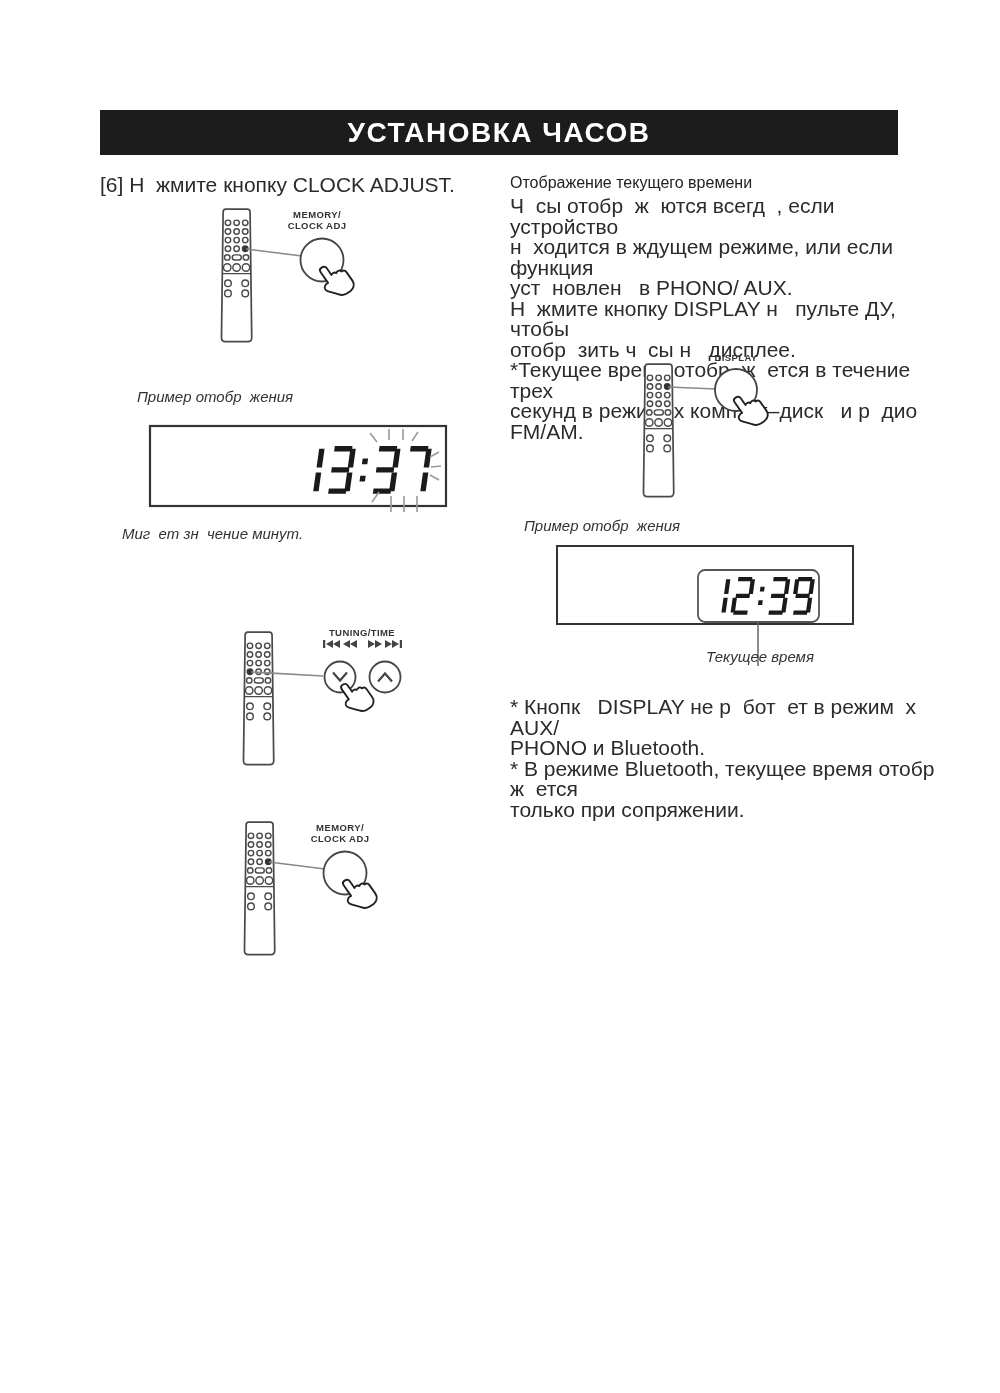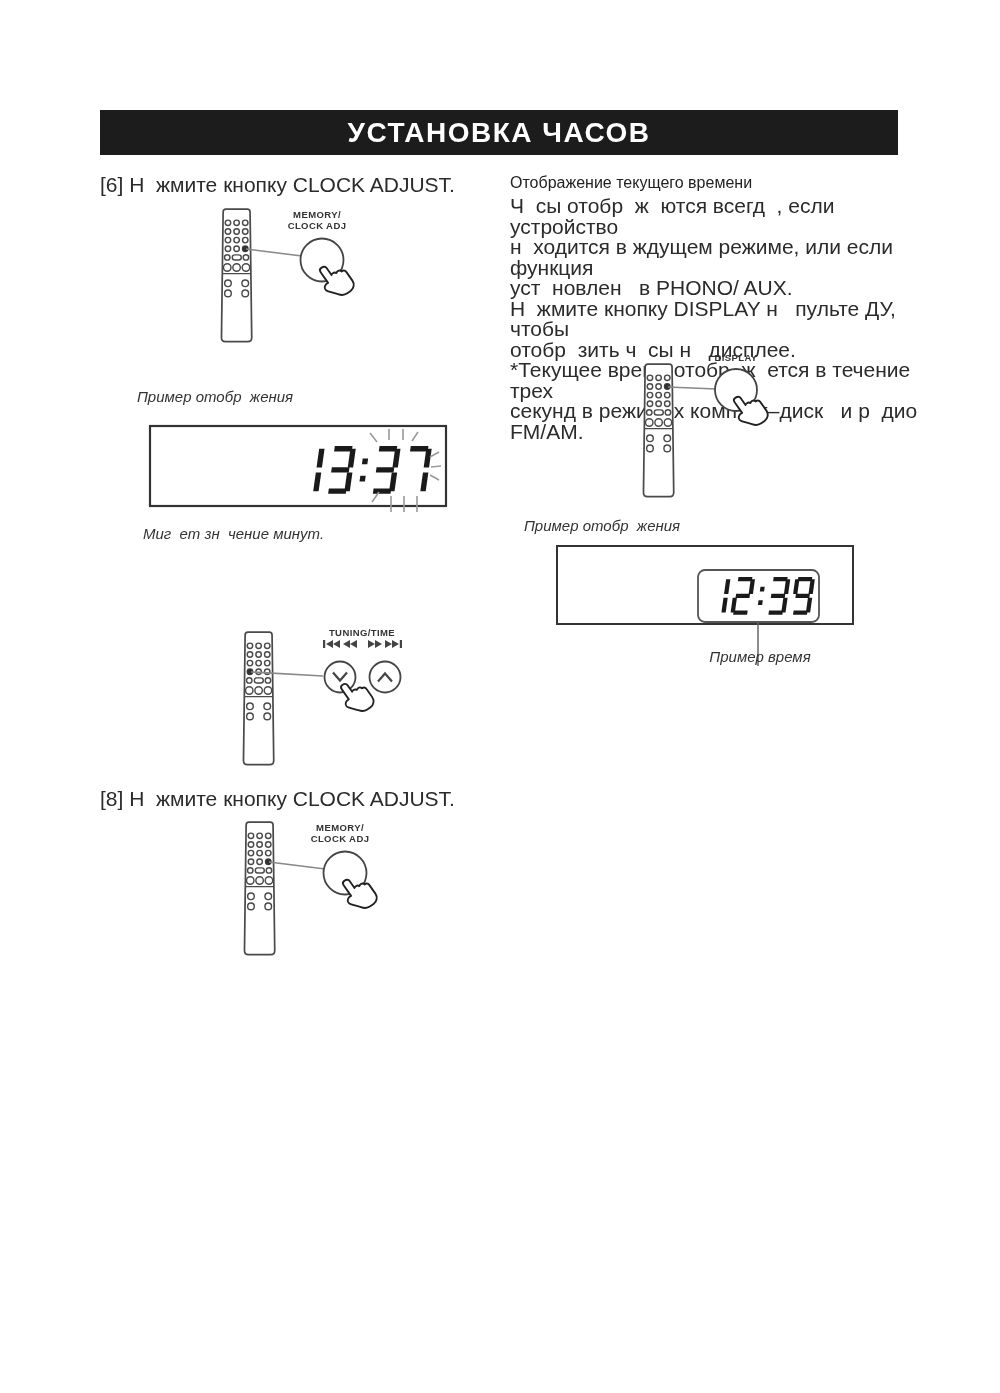--- a/index.html
+++ b/index.html
@@ -96,21 +96,21 @@
         <rect x="76.5" y="20.4" width="17" height="5.2" fill="#1a1a1a"></rect>
         <rect x="91.8" y="25.4" width="5.2" height="18" fill="#1a1a1a"></rect>
         <rect x="76.5" y="40.8" width="17" height="5.2" fill="#1a1a1a"></rect>
         <rect x="106.5" y="0" width="17" height="5.2" fill="#1a1a1a"></rect>
         <rect x="121.8" y="2.6" width="5.2" height="18" fill="#1a1a1a"></rect>
         <rect x="121.8" y="25.4" width="5.2" height="18" fill="#1a1a1a"></rect>
       </g>
     <path d="M222,9 L229,18 M241,5 V16 M255,5 V16 M270,8 L264,17 M291,28 L282,33 M293,42 L283,43 M291,56 L282,51 M231,68 L224,78 M243,72 V88 M256,72 V88 M269,72 V88" stroke="#9a9a9a" stroke-width="1.6" fill="none"></path>
   </svg>
 
-  <div class="abs caption" style="left:143px;top:525px">Миг  ет зн  чение минут.</div>
+  <div class="abs caption" style="left:122px;top:525px">Миг  ет зн  чение минут.</div>
 
 
   <svg class="abs" style="left:222px;top:620px" width="215" height="152" viewBox="0 0 215 152">
     <g transform="translate(15,10) scale(0.72)">
       <use href="#remote-body" width="60" height="190"></use>
       <circle cx="18" cy="58" r="4" fill="#333"></circle>
     </g>
     <line x1="29" y1="52" x2="101" y2="56" stroke="#888" stroke-width="1.6"></line>
     <text x="140" y="16" class="btn-label" text-anchor="middle">TUNING/TIME</text>
     <g fill="#444" transform="translate(101,20)">
@@ -128,21 +128,20 @@
       <rect x="31.8" y="0" width="2.2" height="8"></rect>
     </g>
     <circle cx="118" cy="57" r="15.5" fill="#fff" stroke="#444" stroke-width="1.8"></circle>
     <polyline points="111,52.5 118,60.5 125,52.5" fill="none" stroke="#444" stroke-width="2.2"></polyline>
     <circle cx="163" cy="57" r="15.5" fill="#fff" stroke="#444" stroke-width="1.8"></circle>
     <polyline points="156,61.5 163,53.5 170,61.5" fill="none" stroke="#444" stroke-width="2.2"></polyline>
     <use href="#hand" width="26" height="30" transform="translate(121,66) rotate(-35) scale(1.3) translate(-9,-2)"></use>
   </svg>
 
 
-  <div class="abs txt" style="left:100px;top:789px;width:410px">[8] Н  жмите кнопку CLOCK ADJUST.</div>
 
   <svg class="abs" style="left:218px;top:816px" width="215" height="152" viewBox="0 0 215 152">
     <g transform="translate(20,4) scale(0.72)">
       <use href="#remote-body" width="60" height="190"></use>
       <circle cx="42" cy="58" r="4" fill="#333"></circle>
     </g>
     <line x1="51" y1="46" x2="107" y2="53" stroke="#888" stroke-width="1.6"></line>
     <text x="122" y="15" class="btn-label" text-anchor="middle">MEMORY/</text>
     <text x="122" y="26" class="btn-label" text-anchor="middle">CLOCK ADJ</text>
     <circle cx="127" cy="57" r="21.5" fill="#fff" stroke="#444" stroke-width="1.8"></circle>
@@ -196,16 +195,20 @@
         <rect x="106.5" y="0" width="17" height="5.2" fill="#1a1a1a"></rect>
         <rect x="121.8" y="2.6" width="5.2" height="18" fill="#1a1a1a"></rect>
         <rect x="121.8" y="25.4" width="5.2" height="18" fill="#1a1a1a"></rect>
         <rect x="106.5" y="40.8" width="17" height="5.2" fill="#1a1a1a"></rect>
         <rect x="103" y="2.6" width="5.2" height="18" fill="#1a1a1a"></rect>
         <rect x="106.5" y="20.4" width="17" height="5.2" fill="#1a1a1a"></rect>
       </g>
     <line x1="203" y1="78" x2="203" y2="122" stroke="#666" stroke-width="1.5"></line>
   </svg>
 
-  <div class="abs caption" style="left:655px;top:648px;width:210px;text-align:center">Пример время</div>
-
+  <div class="abs caption" style="left:655px;top:648px;width:210px;text-align:center">Текущее время</div>
+
+  <div class="abs txt" style="left:510px;top:697px;width:430px">* Кнопк   DISPLAY не р  бот  ет в режим  х AUX/
+PHONO и Bluetooth.
+* В режиме Bluetooth, текущее время отобр  ж  ется
+только при сопряжении.</div>
 
 </div>
 
 </body></html>

